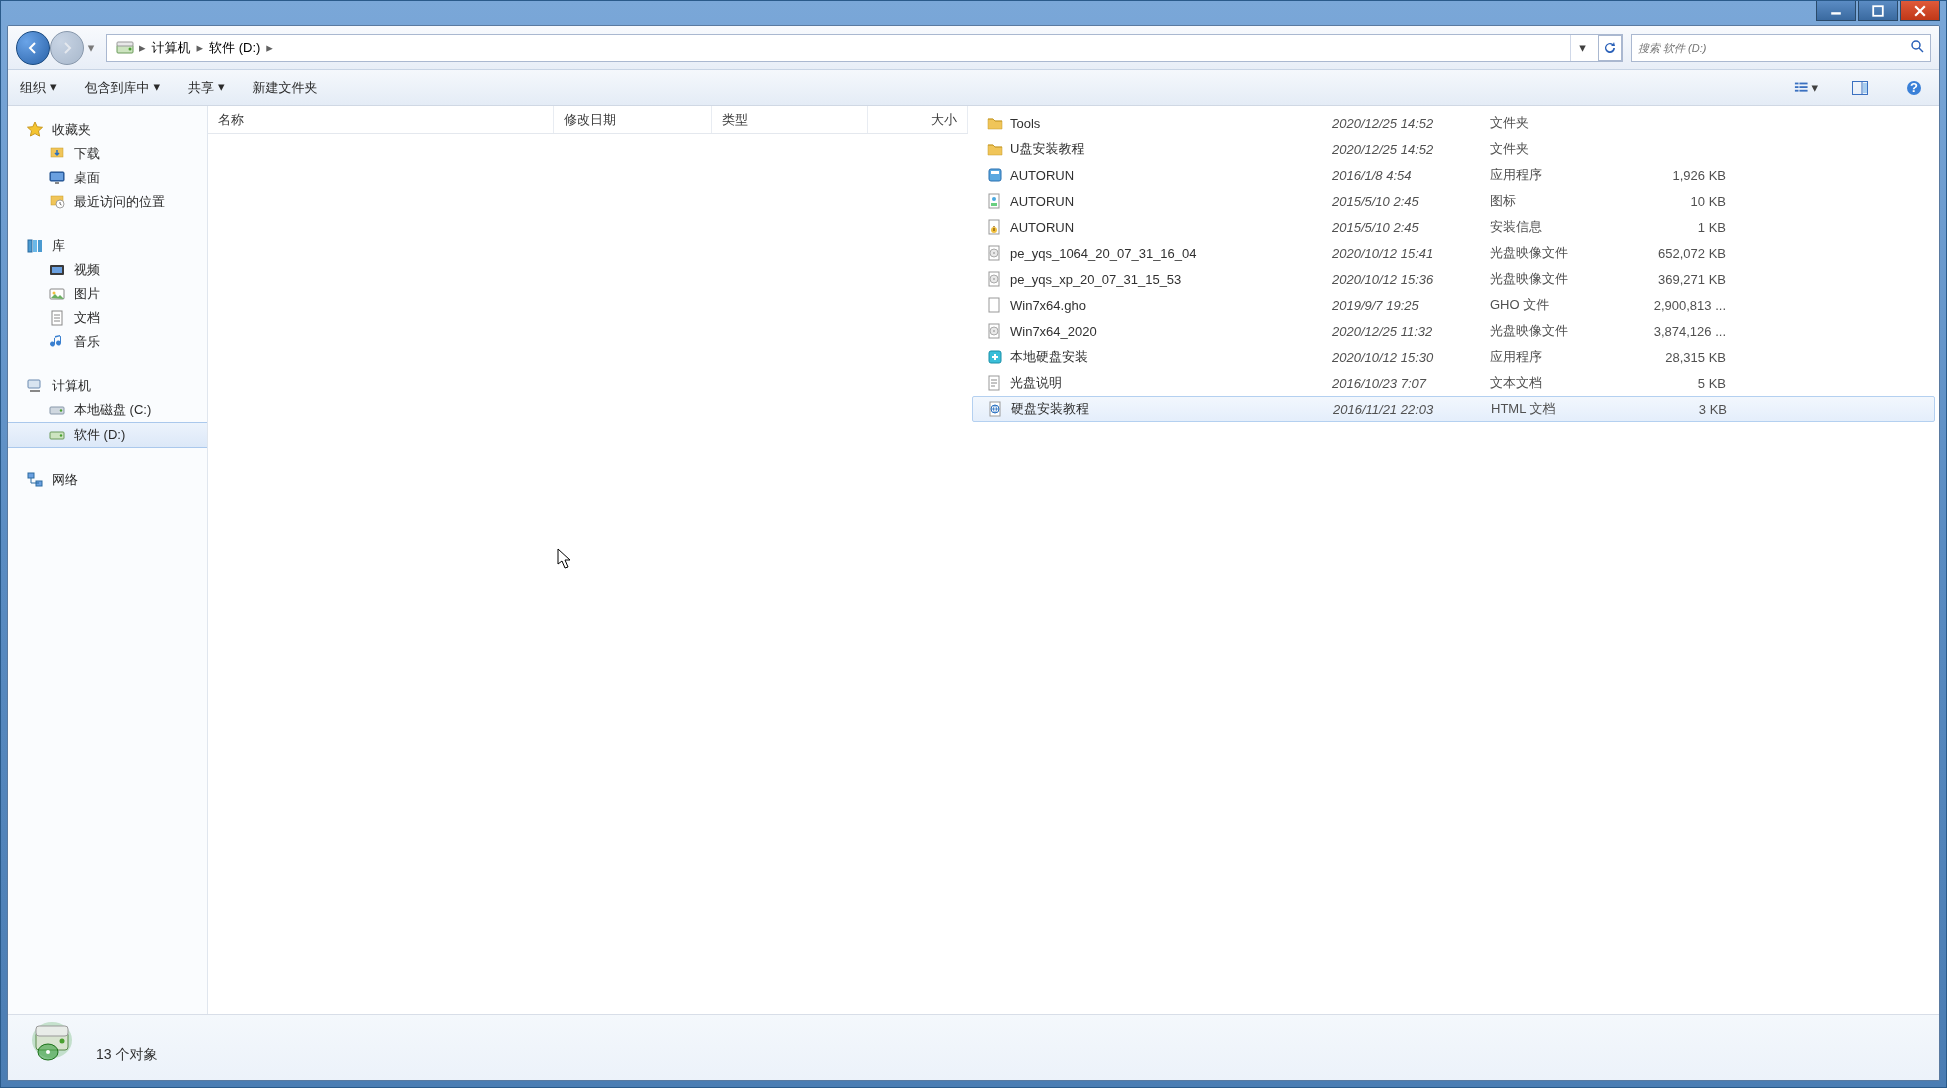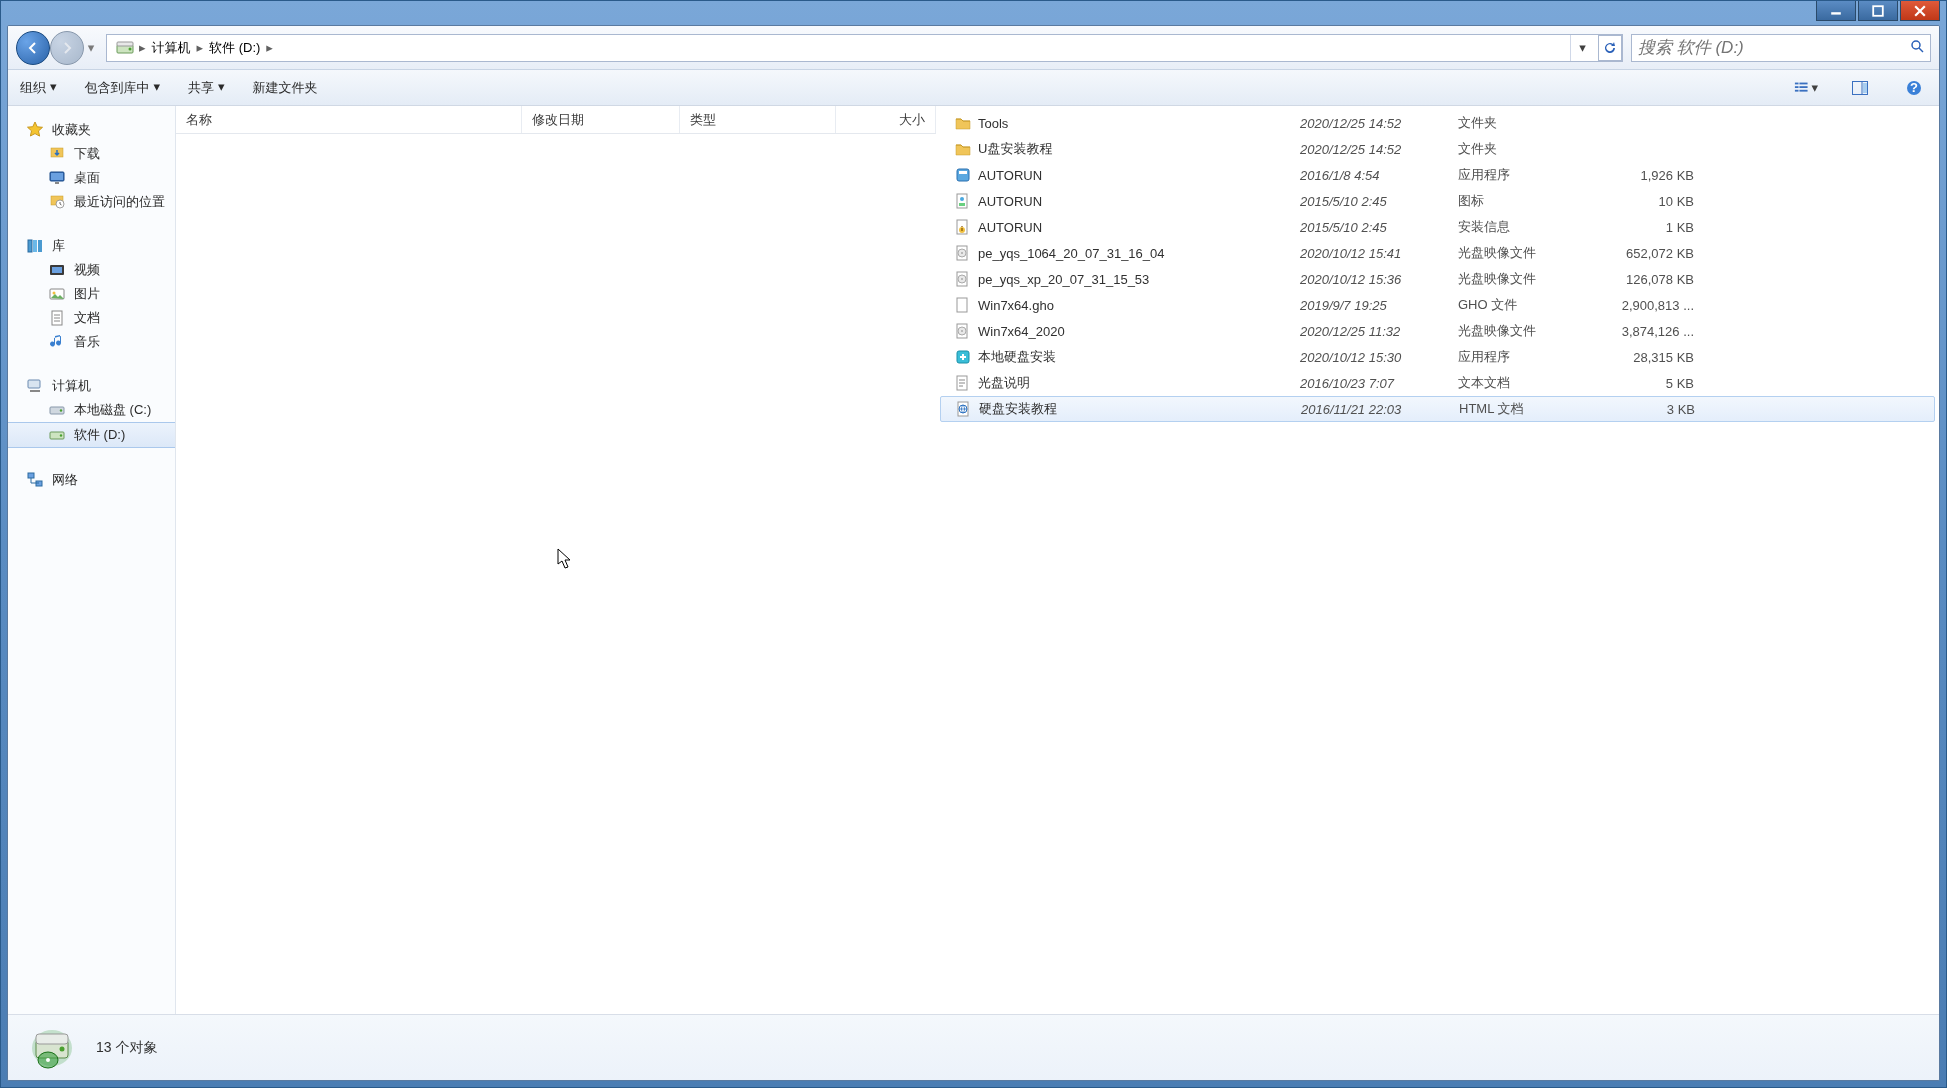--- a/index.html
+++ b/index.html
@@ -91,21 +91,21 @@
 
 .searchwrap {
   width: 300px;
   height: 28px;
   border: 1px solid #aab8d0;
   background: #fff;
   display: flex;
   align-items: center;
   padding: 0 6px;
 }
-.searchwrap input { flex:1; border:none; outline:none; font-style:italic; color:#888; font-size:17px; }
+.searchwrap input { flex:1; border:none; outline:none; font-style:italic; color:#888; font-size:11px; }
 .searchwrap .sicon { color:#2060c0; }
 
 .toolbar {
   height: 36px;
   background: linear-gradient(to bottom, #f5f8fc, #e4ecf6);
   border-bottom: 1px solid #d0d8e4;
   display: flex;
   align-items: center;
   padding: 0 12px;
   gap: 28px;
@@ -116,21 +116,21 @@
 .toolbar .rbtn { width:26px; height:22px; display:flex; align-items:center; justify-content:center; color:#404040; border:1px solid transparent; border-radius:2px; }
 
 .body {
   flex:1;
   display:flex;
   background:#fff;
   overflow:hidden;
 }
 
 .sidebar {
-  width: 168px;
+  width: 200px;
   border-right: 1px solid #e0e6ee;
   background: #fafcfe;
   padding: 12px 0;
   overflow-y: auto;
 }
 .sidebar .group { margin-bottom: 20px; }
 .sidebar .ghead, .sidebar .gitem {
   display:flex; align-items:center; gap:8px;
   padding: 3px 8px 3px 18px;
   color:#2a2a2a;
@@ -178,22 +178,22 @@
 .frow .cell.type { width:156px; color:#505050; }
 .frow .cell.size { width:100px; text-align:right; color:#505050; }
 
 .ficon { width:18px; height:18px; display:inline-flex; align-items:center; justify-content:center; flex-shrink:0; }
 
 .statusbar {
   height: 66px;
   border-top:1px solid #d8dee8;
   background: linear-gradient(to bottom, #f4f8fc, #ecf2fa);
   display:flex;
-  align-items:center;
-  padding: 0 20px;
+  align-items:flex-end;
+  padding: 16px 20px;
   gap: 20px;
 }
 .statusbar .bigicon { width:48px; height:48px; }
 .statusbar .stext { color:#303030; font-size:14px; }
 
 .cursor { position:absolute; left:557px; top:548px; pointer-events:none; }
 .cursor svg { width:16px; height:22px; }
 
 
 .svgfolder { fill:#f0c559; stroke:#c79a28; stroke-width:0.5; }
@@ -558,21 +558,21 @@
                   <svg viewBox="0 0 18 18">
                     <rect x="3" y="2" width="10" height="14" fill="#fff" stroke="#999"></rect>
                     <circle cx="8" cy="9" r="4" fill="#e8e8e8" stroke="#aaa"></circle>
                     <circle cx="8" cy="9" r="1" fill="#aaa"></circle>
                   </svg>
                 </span>
                 <span>pe_yqs_xp_20_07_31_15_53</span>
               </div>
               <div class="cell date">2020/10/12 15:36</div>
               <div class="cell type">光盘映像文件</div>
-              <div class="cell size">126,078 KB</div>
+              <div class="cell size">369,271 KB</div>
             </div>
             <div class="frow">
               <div class="cell name">
                 <span class="ficon">
                   <svg viewBox="0 0 18 18">
                     <rect x="3" y="2" width="10" height="14" fill="#fff" stroke="#999"></rect>
                   </svg>
                 </span>
                 <span>Win7x64.gho</span>
               </div>

